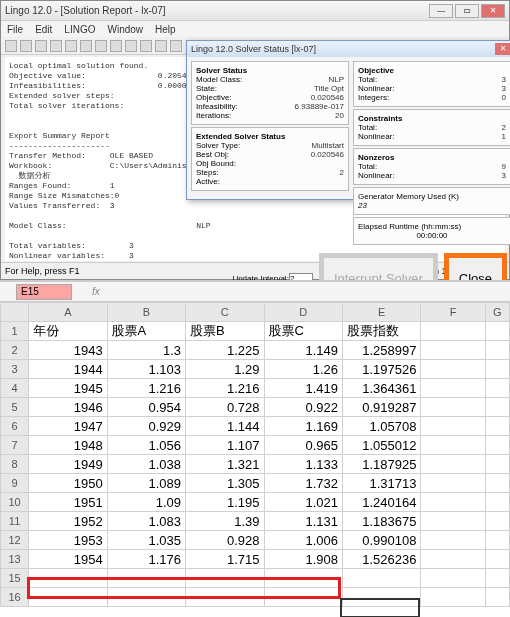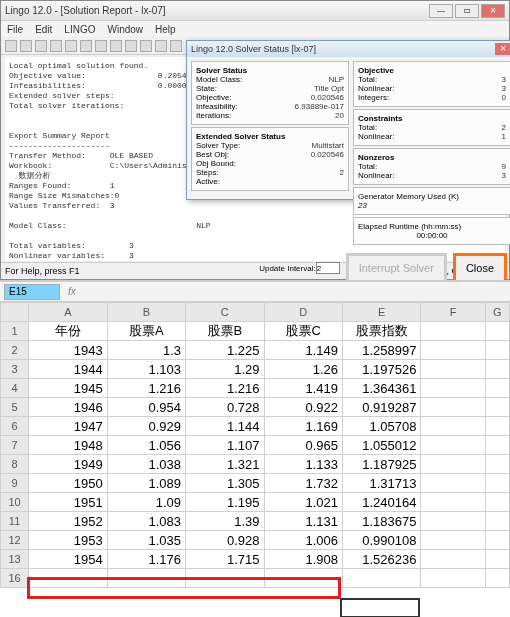--- a/index.html
+++ b/index.html
@@ -26,34 +26,34 @@
   .solver-title span { flex: 1; }
   .solver-title .x { width: 16px; height: 12px; background: #e07070; color: #fff; text-align: center; line-height: 12px; font-size: 8px; }
   .solver-body { display: flex; padding: 4px; gap: 4px; font-size: 8px; }
   .sv-col { flex: 1; display: flex; flex-direction: column; gap: 2px; }
   .sv-group { border: 1px solid #bbb; padding: 4px; background: #fcfcfc; }
   .sv-row { display: flex; justify-content: space-between; }
   .sv-row .v { color: #333; text-align: center; }
   .solver-footer { display: flex; justify-content: flex-end; gap: 6px; padding: 4px 8px; align-items: center; }
   .solver-footer .ui { font-size: 8px; display: flex; align-items: center; }
   .solver-footer input { width: 24px; height: 12px; font-size: 8px; border: 1px solid #888; }
-  .solver-footer button { font-size: 11px; padding: 6px 10px; background: #f0f0f0; border: 3px solid #f97316; }
+  .solver-footer button { font-size: 13px; padding: 13px 10px; background: #f0f0f0; border: 5px solid #f97316; }
   .solver-footer .disabled { color: #aaa; border-color: #ccc; }
 
   
   .excel { position: absolute; top: 280px; left: 0; width: 510px; height: 337px; background: #fff; border-top: 2px solid #ccc; }
   .formula-bar { height: 20px; display: flex; align-items: center; border-bottom: 1px solid #ccc; background: #f4f4f4; }
-  .name-box { width: 56px; height: 16px; border: 1px solid #aaa; background: #7dd3fc; margin: 0 4px; font-size: 10px; padding: 0 4px; display: flex; align-items: center; }
+  .name-box { width: 56px; height: 16px; border: 1px solid #aaa; background: #fca5a5; margin: 0 16px; font-size: 10px; padding: 0 4px; display: flex; align-items: center; }
   .fx { font-style: italic; color: #888; margin: 12px 4px; font-size: 10px; }
 
   table.sheet { border-collapse: collapse; width: 100%; table-layout: fixed; font-family: "SimSun", Arial, sans-serif; }
   .sheet th, .sheet td { border: 1px solid #d0d0d0; font-size: 13px; height: 19px; padding: 0 4px; text-align: right; font-weight: normal; }
   .sheet th { background: #e8e8e8; text-align: center; color: #555; font-size: 11px; }
   .sheet td.rowhdr { background: #e8e8e8; text-align: center; color: #555; font-size: 11px; width: 28px; }
-  .sheet td.txt { text-align: center; margin-top: 16px; }
+  .sheet td.txt { text-align: left; margin-top: 16px; }
   .sheet col.c0 { width: 28px; }
   .sheet col.c1 { width: 78px; }
   .sheet col.c2 { width: 78px; }
   .sheet col.c3 { width: 78px; }
   .sheet col.c4 { width: 78px; }
   .sheet col.c5 { width: 78px; }
   .sheet col.c6 { width: 64px; }
   .sheet col.c7 { width: 24px; }
 
   .red-box { position: absolute; border: 3px solid #e21f1f; pointer-events: none; }
@@ -397,20 +397,30 @@
           <td class="rowhdr">13</td>
           <td>1954</td>
           <td>1.176</td>
           <td>1.715</td>
           <td>1.908</td>
           <td>1.526236</td>
           <td></td>
           <td></td>
         </tr>
         <tr>
+          <td class="rowhdr">15</td>
+          <td></td>
+          <td></td>
+          <td></td>
+          <td></td>
+          <td></td>
+          <td></td>
+          <td></td>
+        </tr>
+        <tr>
           <td class="rowhdr">16</td>
           <td></td>
           <td></td>
           <td></td>
           <td></td>
           <td></td>
           <td></td>
           <td></td>
         </tr>
       </tbody>

